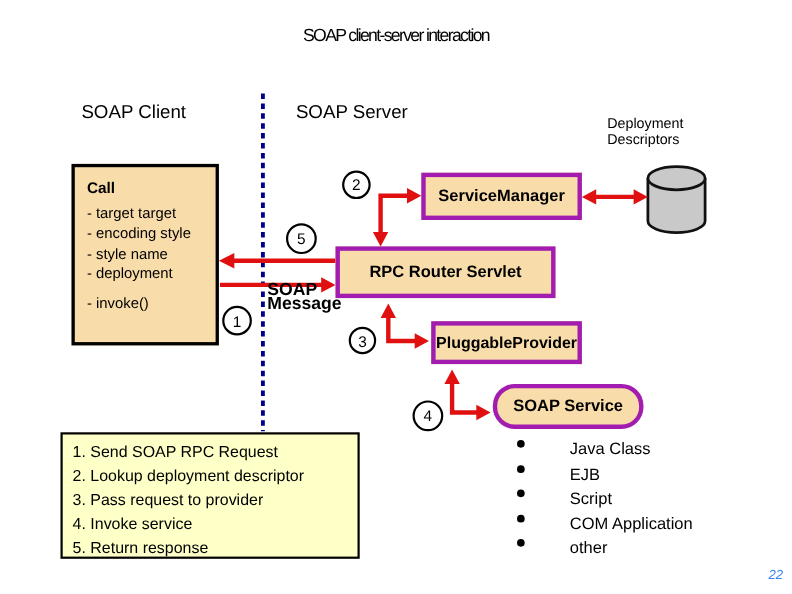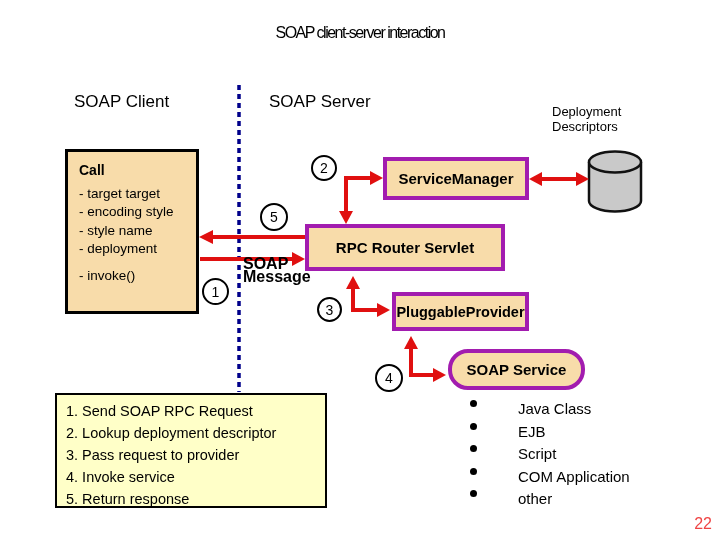--- a/index.html
+++ b/index.html
@@ -40,21 +40,21 @@
   #soap-msg{position:absolute;left:243px;top:257px;font-size:16px;font-weight:bold;line-height:13px;}
 
   #steps-box{position:absolute;left:55px;top:393px;width:272px;height:115px;
              background:#ffffc8;border:2px solid #000;box-sizing:border-box;
              padding:5px 0 0 9px;font-size:14.5px;line-height:22px;white-space:nowrap;}
 
   #providers{position:absolute;left:470px;top:400px;font-size:15px;}
   #providers .prow{display:flex;height:22.5px;white-space:nowrap;gap:32px;}
   #providers .dot{width:7px;height:7px;border-radius:50%;background:#000;margin-right:9px;flex:0 0 auto;}
 
-  #page-num{position:absolute;right:8px;top:515px;font-size:16px;color:#ef4444;}
+  #page-num{position:absolute;right:8px;top:515px;font-size:12px;color:#3b82f6;font-style:italic;}
 </style>
 </head>
 <body>
 
 <div id="slide">
 
   <svg id="arrow-layer" viewBox="0 0 720 540" xmlns="http://www.w3.org/2000/svg">
 
     <line x1="239" y1="85" x2="239" y2="392" stroke="#00008b" stroke-width="3.5" stroke-dasharray="5 4"></line>
 

